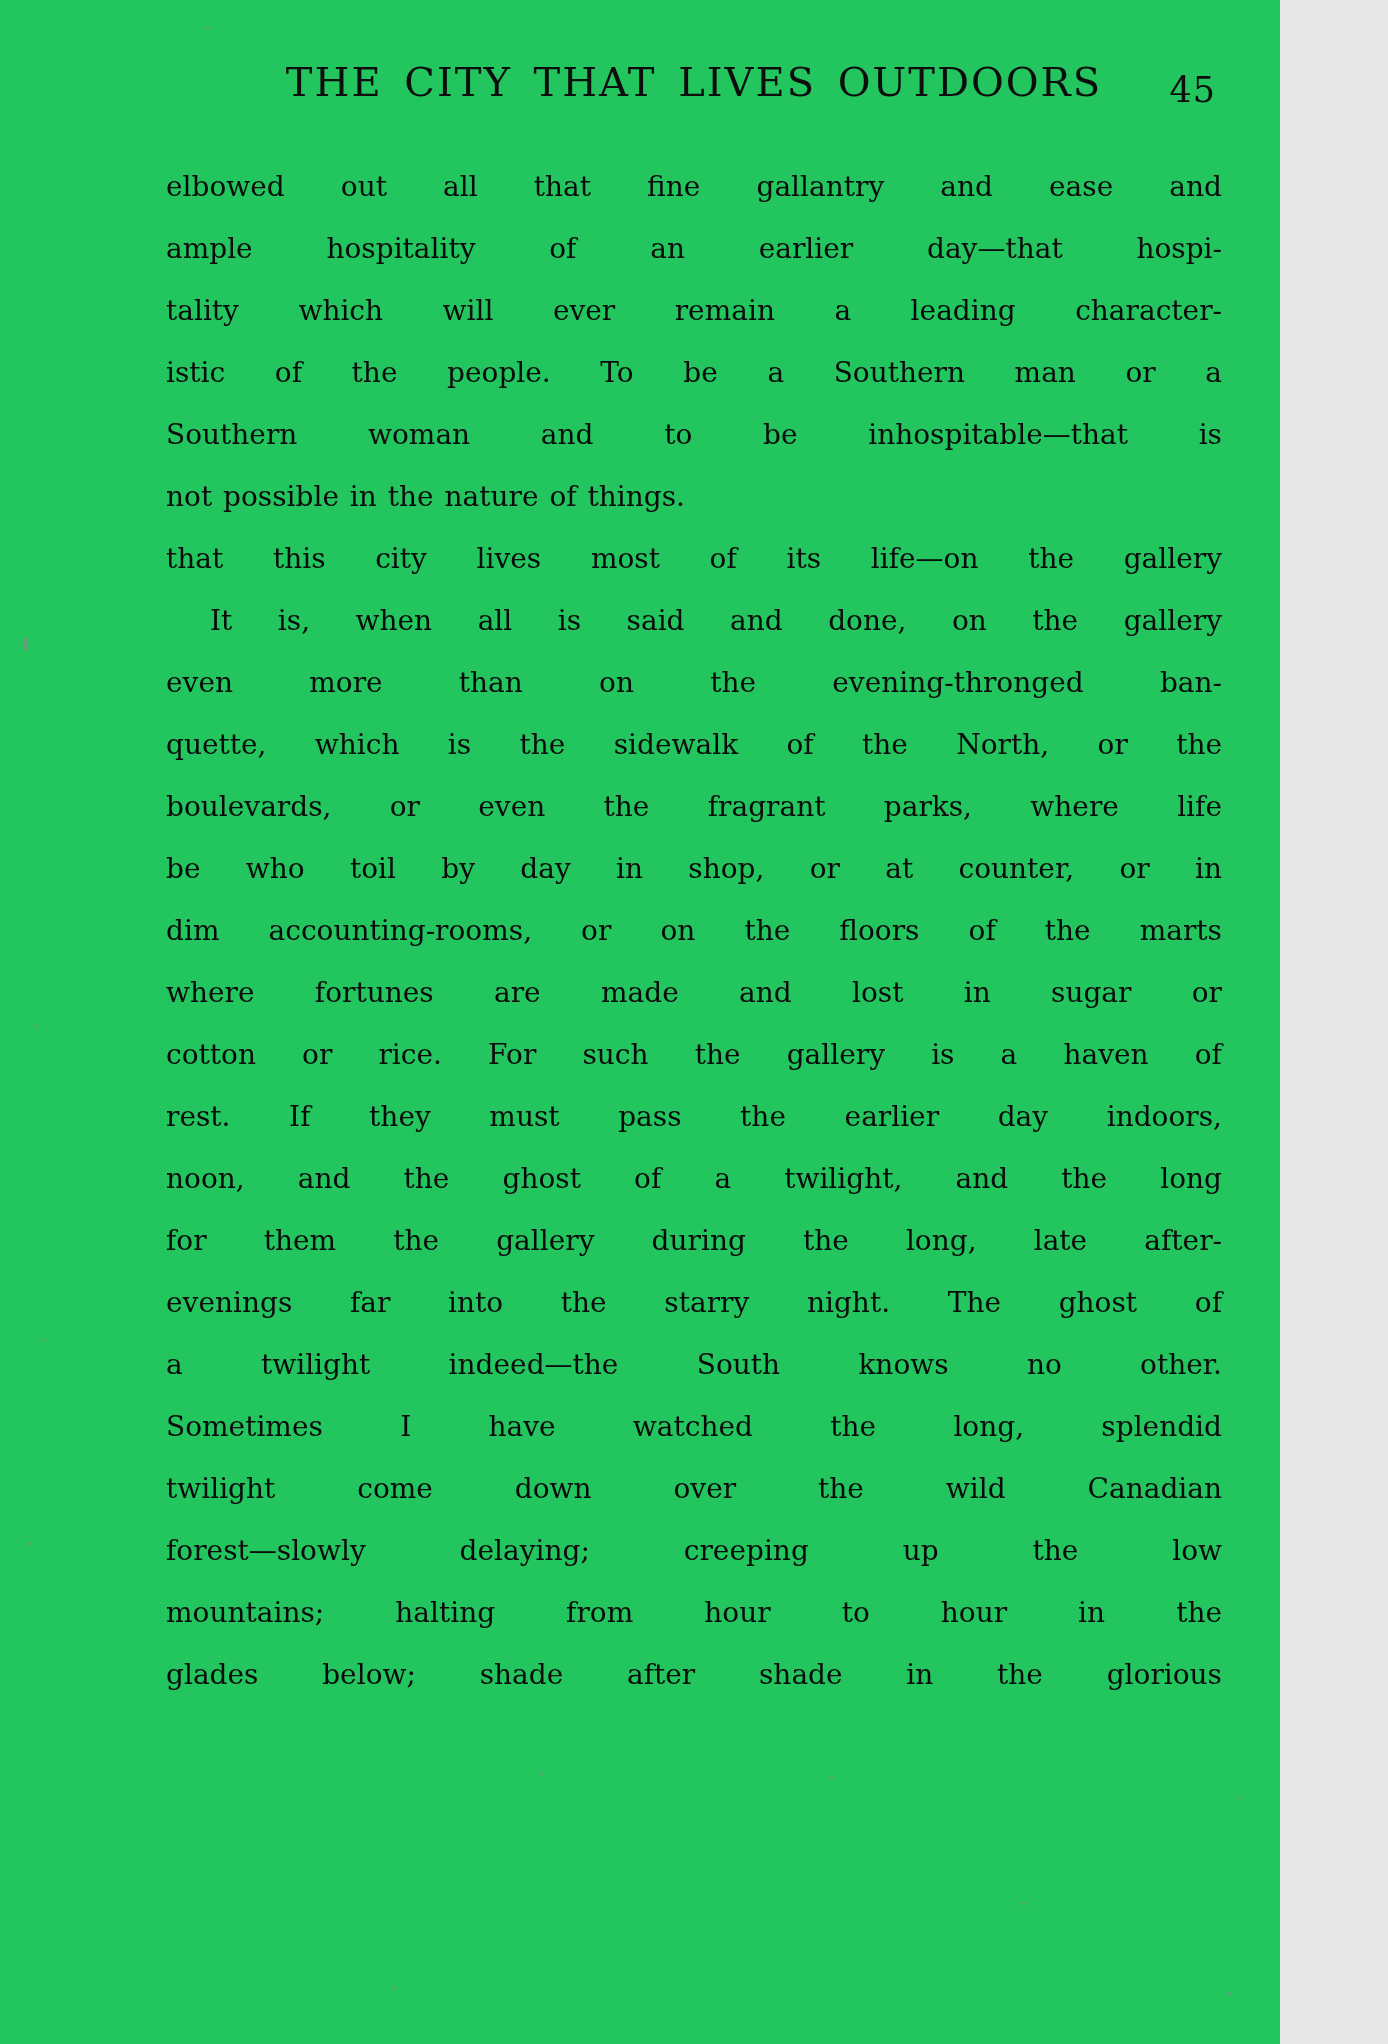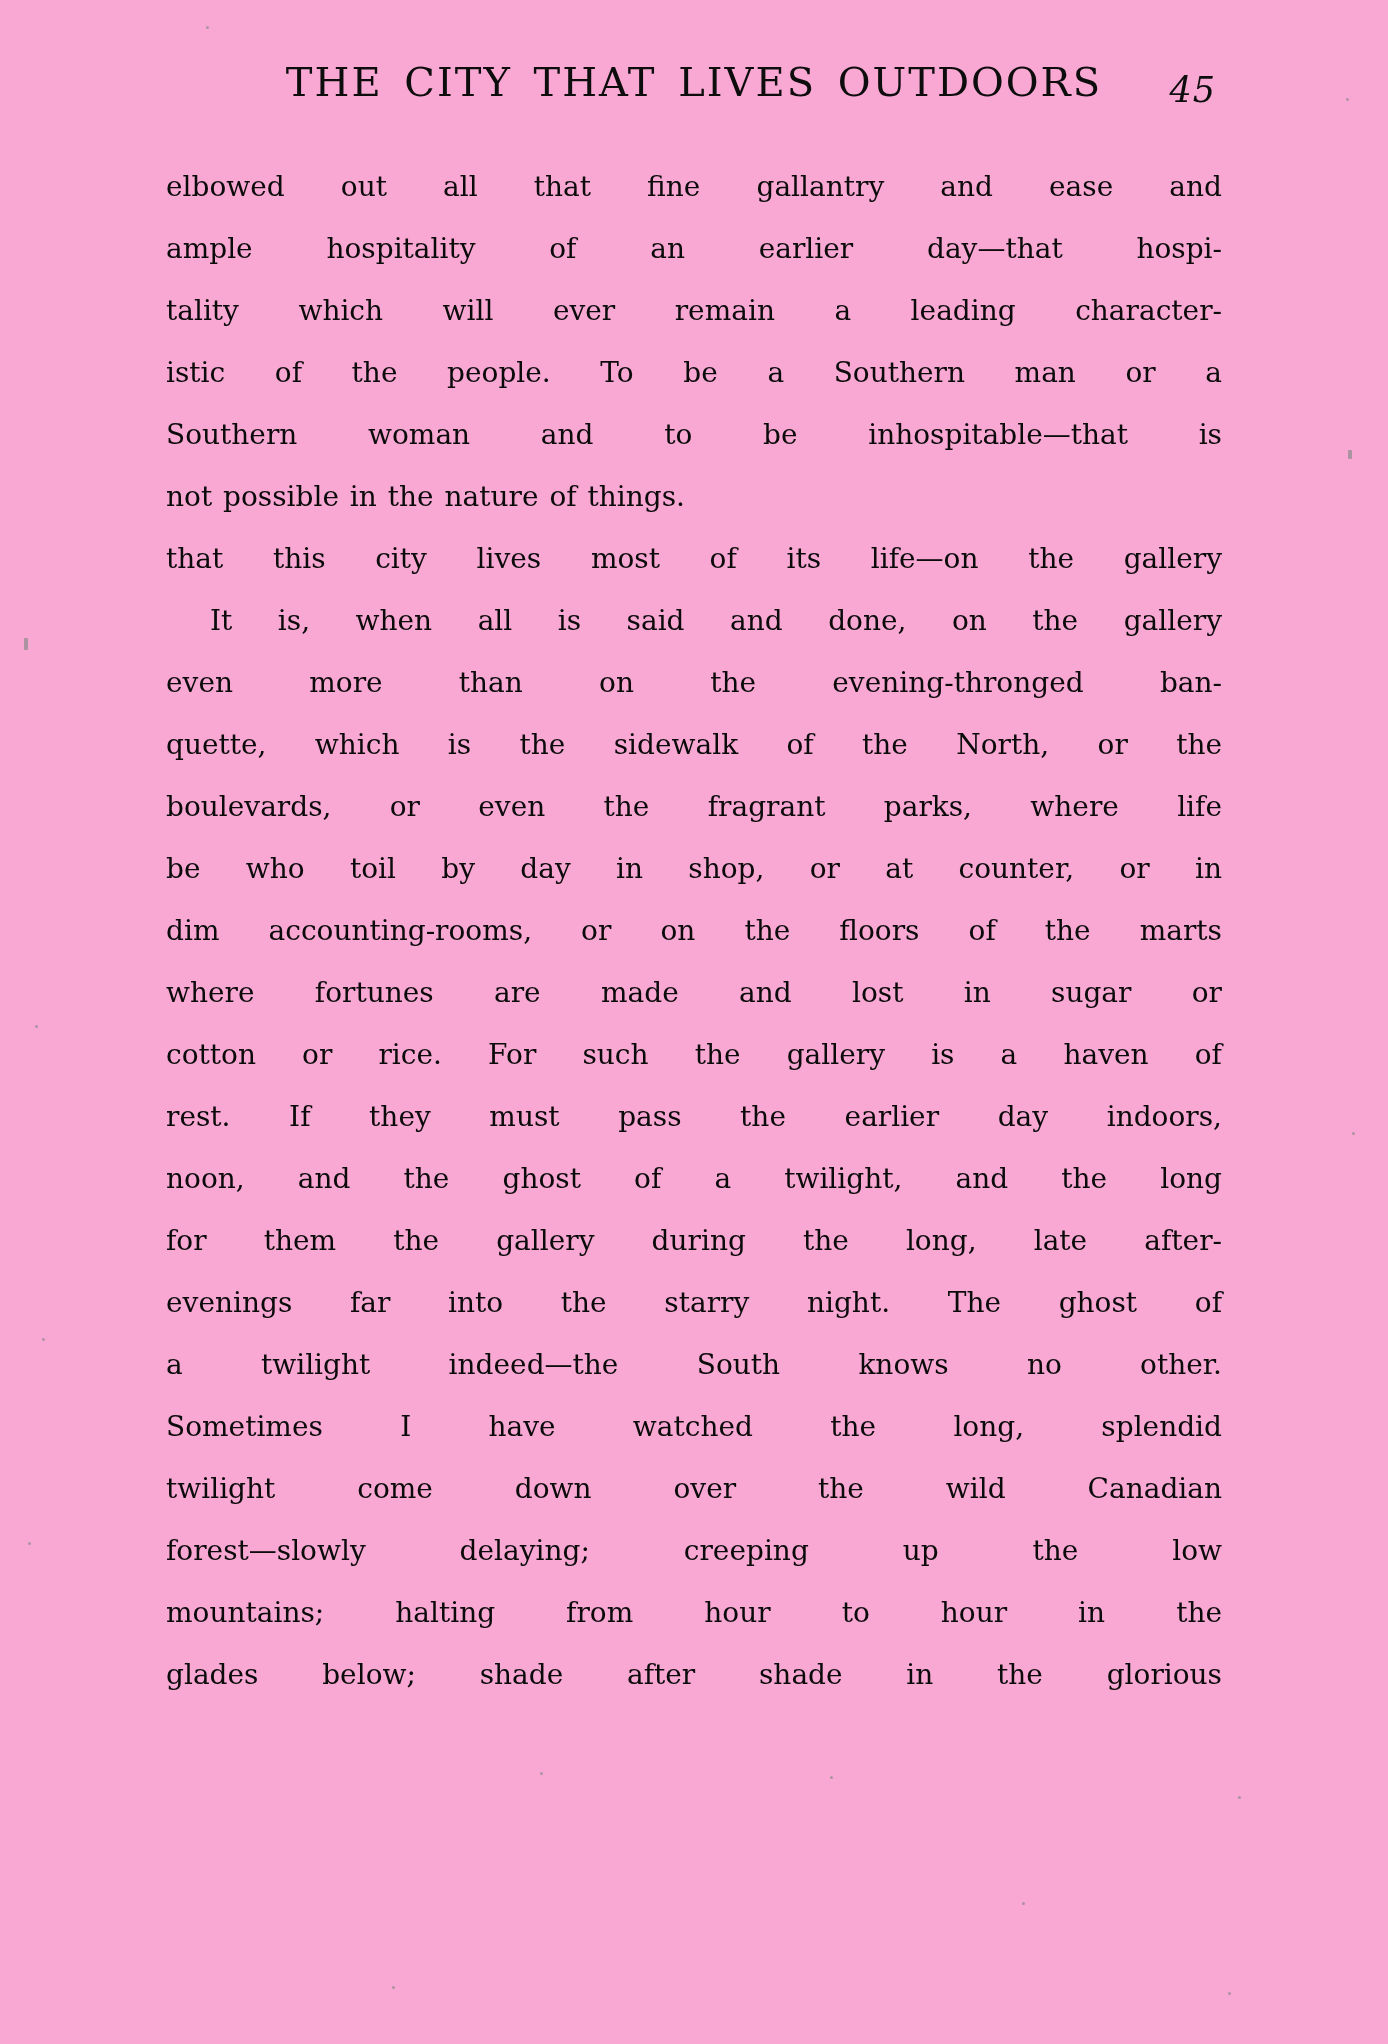--- a/index.html
+++ b/index.html
@@ -2,23 +2,23 @@
 <html><head>
 <meta charset="utf-8">
 <style>
   html, body {
     margin: 0;
     padding: 0;
     background: #e8e8e8;
   }
   .page {
     position: relative;
-    width: 1388px;
+    width: 1280px;
     height: 2044px;
-    background: #f9a8d4;
+    background: #22c55e;
     overflow: hidden;
     font-family: "DejaVu Serif", serif;
     color: #0b0b0b;
   }
   .running-head {
     position: absolute;
     top: 58px;
     left: 166px;
     width: 1056px;
     height: 52px;
@@ -34,21 +34,20 @@
     color: #0d0d0d;
   }
   .running-head .folio {
     position: absolute;
     right: 6px;
     top: 12px;
     font-size: 35px;
     line-height: 40px;
     letter-spacing: 1px;
     color: #0d0d0d;
-    font-style: italic;
   }
   .text-block {
     position: absolute;
     top: 156px;
     left: 166px;
     width: 1056px;
   }
   .line {
     font-size: 28px;
     line-height: 62px;

